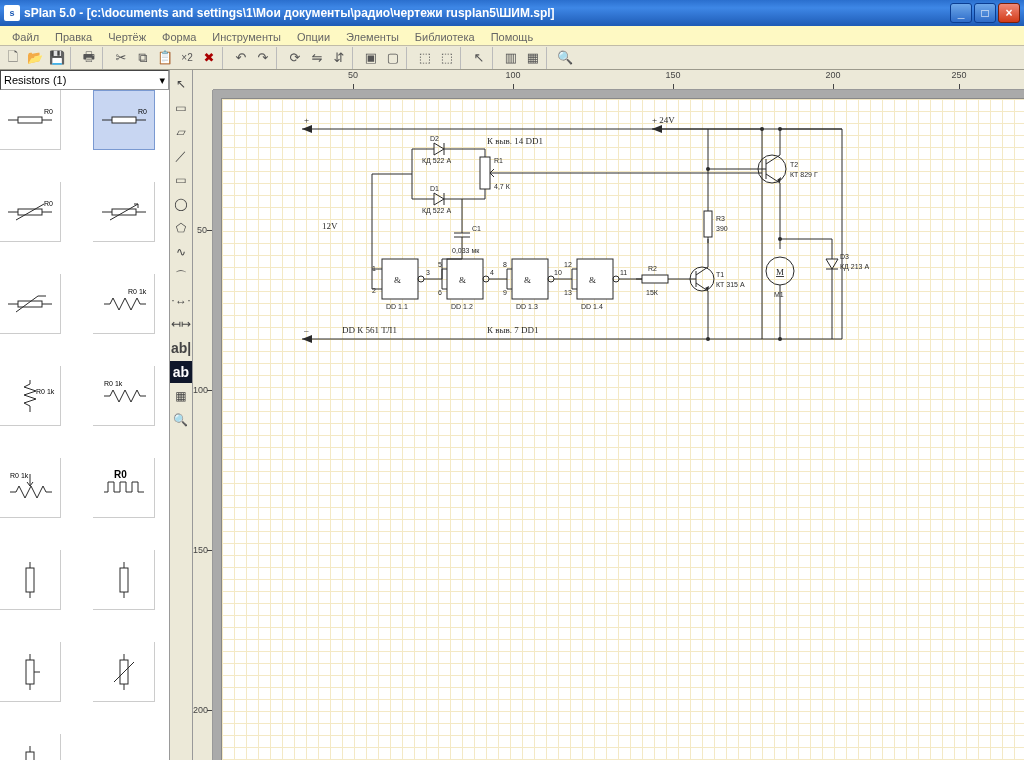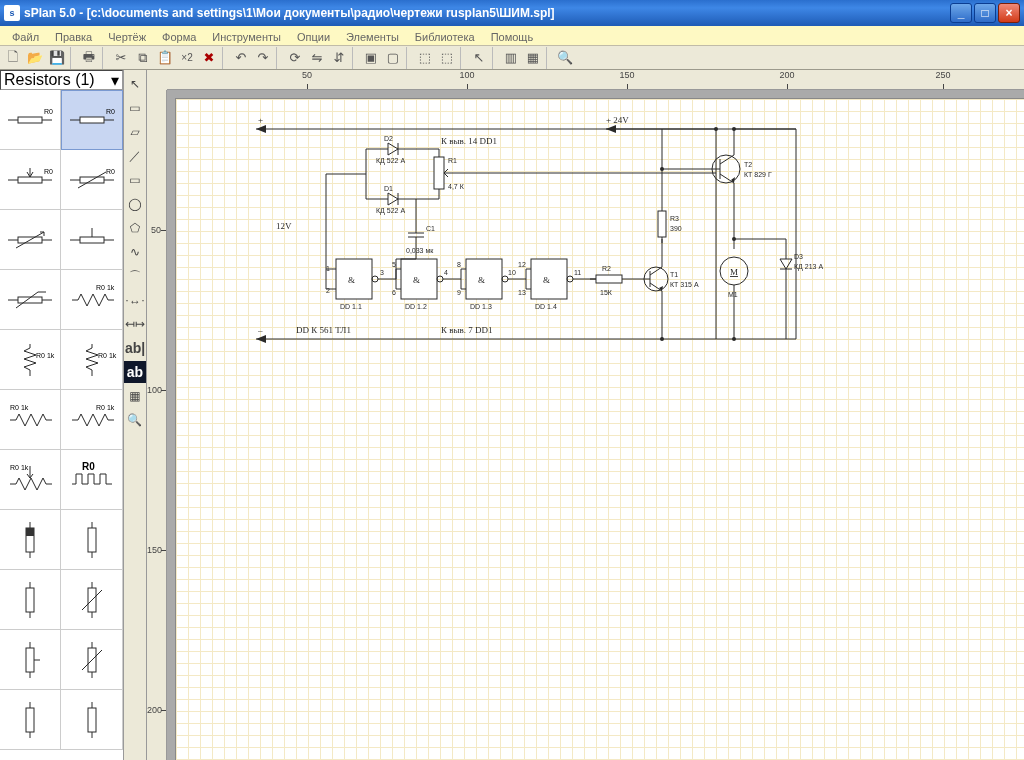--- a/index.html
+++ b/index.html
@@ -29,22 +29,22 @@
   
   .toolbar { height: 24px; background:#ece9d8; border-bottom:1px solid #9c9a8c; display:flex; align-items:center; padding:0 2px; }
   .tbtn { width: 22px; height: 22px; display:flex; align-items:center; justify-content:center; border:1px solid transparent; font-size:13px; color:#555; }
   .tsep { width:6px; height:22px; border-left:1px solid #bbb; margin:0 2px; }
 
   
   .workarea { display:flex; height: calc(760px - 26px - 20px - 24px); }
 
   
   .palette { width: 170px; background:#fff; border-right:1px solid #999; display:flex; flex-direction:column; }
-  .palette .category-combo { margin:0; border:1px inset #999; background:#fff; font-size:16px; padding:1px 3px; height:20px; display:flex; align-items:center; }
-  .palette-grid { flex:1; overflow:hidden; display:grid; grid-template-columns:1fr 1fr; grid-auto-rows:60px; }
+  .palette .category-combo { margin:0; border:1px inset #999; background:#fff; font-size:11px; padding:1px 3px; height:20px; display:flex; align-items:center; }
+  .palette-grid { flex:1; overflow:hidden; display:grid; grid-template-columns:1fr 1fr 1fr; grid-auto-rows:60px;gap:32px; }
   .sym-cell { border-right:1px solid #ccc; border-bottom:1px solid #ccc; display:flex; align-items:center; justify-content:center; background:#fff; }
   .sym-cell.selected { background:#c8d6f2; border:1px solid #7a99d1; }
   .sym-cell svg { width:60px; height:40px; }
   .sym-label { font-size:7px; fill:#000; }
 
   
   .vtoolbar { width: 26px; background:#ece9d8; border-right:1px solid #999; display:flex; flex-direction:column; align-items:center; padding-top:2px; }
   .vbtn { width:22px; height:22px; margin:1px 0; display:flex; align-items:center; justify-content:center; font-size:12px; color:#444; border:1px solid transparent; }
   .vbtn.txt{ font-size:14px; font-weight:bold;}
 
@@ -344,21 +344,21 @@
     <div class="vbtn">▦</div>
     <div class="vbtn">🔍</div>
   </div>
 
   <div class="canvas-wrap">
     <div class="hruler">
       <div class="tick" style="left:140px">50</div>
       <div class="tick" style="left:300px">100</div>
       <div class="tick" style="left:460px">150</div>
       <div class="tick" style="left:620px">200</div>
-      <div class="tick" style="left:776px">250</div>
+      <div class="tick" style="left:746px">250</div>
     </div>
     <div class="body-row">
       <div class="vruler">
         <div class="tick" style="top:135px">50</div>
         <div class="tick" style="top:295px">100</div>
         <div class="tick" style="top:455px">150</div>
         <div class="tick" style="top:615px">200</div>
       </div>
       <div class="sheet-scroll">
         <div class="sheet">

